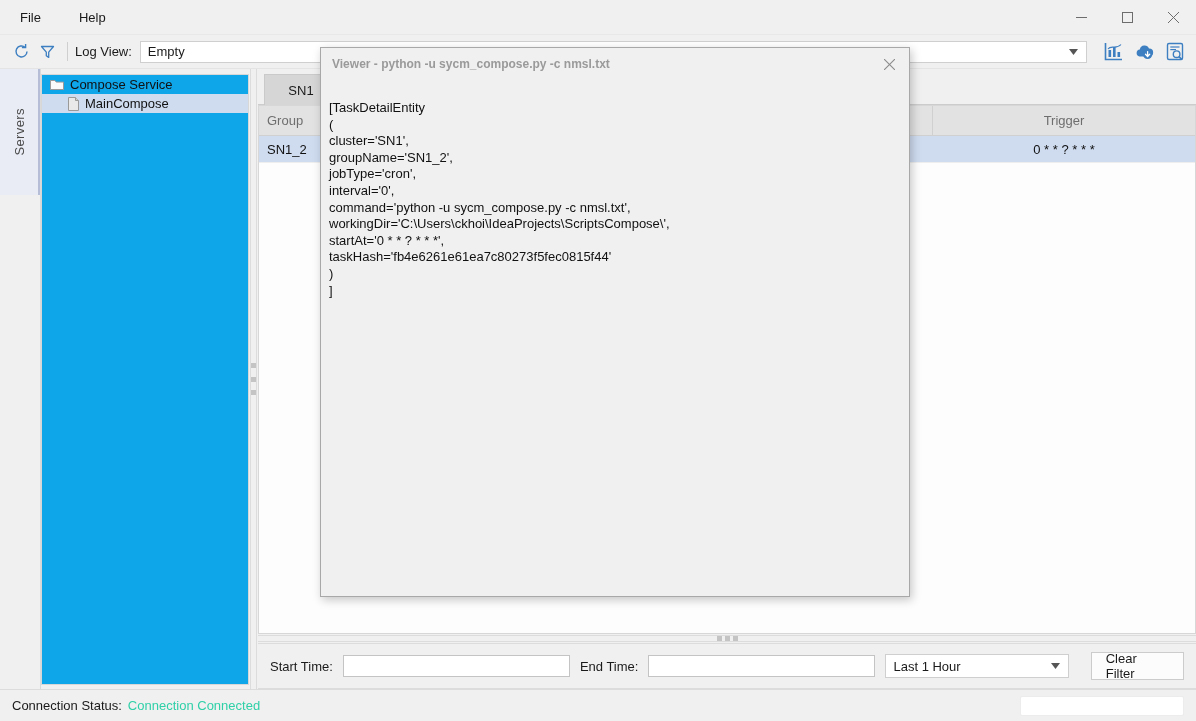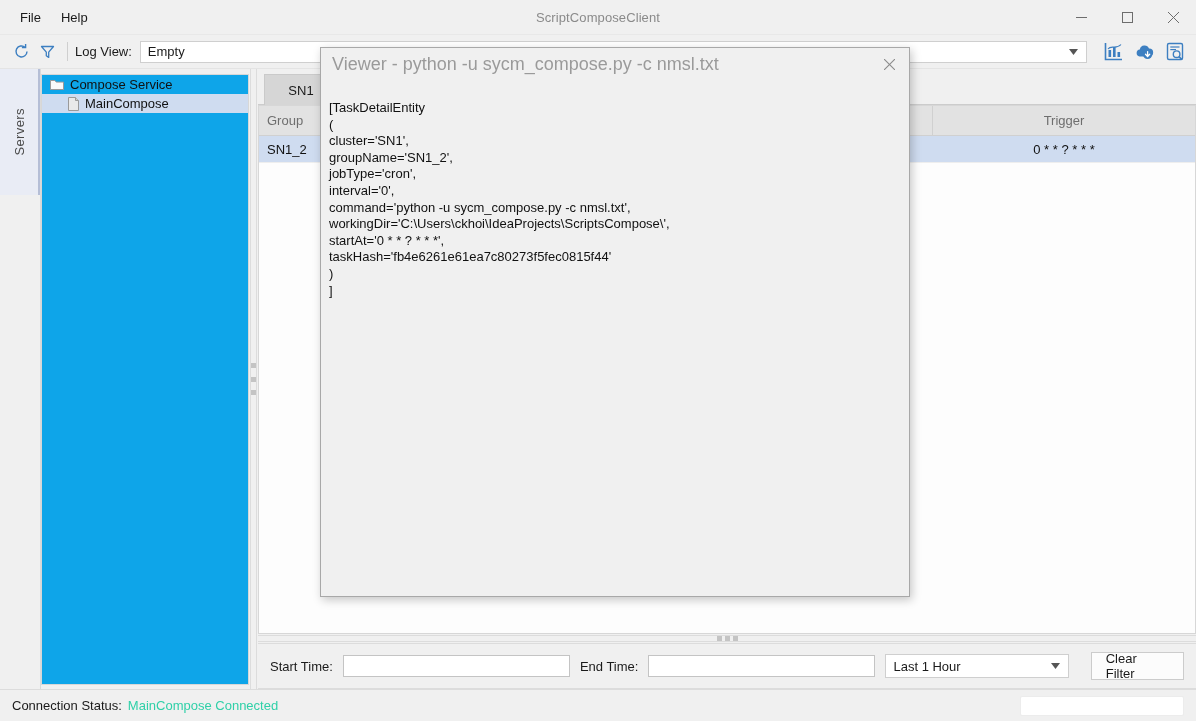--- a/index.html
+++ b/index.html
@@ -37,21 +37,21 @@
     width: 46px; height: 34px;
     display: flex; align-items: center; justify-content: center;
     color: #6d6d6d;
   }
   .winbtn svg { display: block; }
 
   
   .menubar {
     position: absolute; top: 0; left: 0;
     height: 34px; display: flex; align-items: center;
-    padding-left: 10px; z-index: 3;
+    padding-left: 10px; z-index: 3; gap: 18px;
   }
   .menuitem {
     font-size: 13px; color: #1a1a1a;
     padding: 4px 10px;
   }
 
   
   .toolbar {
     height: 33px; flex: 0 0 33px;
     background: #f0f0f0;
@@ -303,22 +303,23 @@
     background: #f0f0f0;
     border: 1px solid #a8a8a8;
     box-shadow: 2px 3px 9px rgba(0,0,0,.22);
     display: flex; flex-direction: column;
     z-index: 50;
   }
   .dlg-title {
     height: 32px; flex: 0 0 32px;
     display: flex; align-items: center;
     padding-left: 11px;
-    font-size: 18px; color: #9a9a9a;
-    position: relative;
+    font-size: 12px; color: #9a9a9a;
+    position: relative;
+    font-weight: bold;
   }
   .dlg-close {
     margin-left: auto;
     width: 40px; height: 32px;
     display: flex; align-items: center; justify-content: center;
     color: #8a8a8a;
   }
   .dlg-body {
     flex: 1 1 auto;
     background: #f0f0f0;
@@ -335,21 +336,20 @@
     color: #111;
     white-space: pre;
   }
 </style>
 </head>
 <body>
 
 <div class="app">
 
   <div class="titlebar">
-    <div class="title-text">ScriptComposeClient</div>
     <div class="menubar">
       <div class="menuitem">File</div>
       <div class="menuitem">Help</div>
     </div>
     <div class="winbtns">
       <div class="winbtn">
         <svg width="11" height="11" viewBox="0 0 11 11">
             <line x1="0" y1="5.5" x2="11" y2="5.5" stroke="currentColor" stroke-width="1"></line>
           </svg>
       </div>
@@ -499,21 +499,21 @@
         <div class="btn" style="margin-left:12px;">
           <span>Clear Filter</span>
         </div>
       </div>
 
     </div>
   </div>
 
   <div class="statusbar">
     <div class="st-label">Connection Status:</div>
-    <div class="st-value" style="color: rgb(47, 208, 168);">MainCompose Connected</div>
+    <div class="st-value" style="color: rgb(47, 208, 168);">Connection Connected</div>
     <div class="progress"></div>
   </div>
 
   <div class="dialog">
     <div class="dlg-title">
       <span>Viewer - python -u sycm_compose.py -c nmsl.txt</span>
       <div class="dlg-close">
         <svg width="11" height="11" viewBox="0 0 11 11">
             <line x1="0" y1="0" x2="11" y2="11" stroke="currentColor" stroke-width="1.1"></line>
             <line x1="11" y1="0" x2="0" y2="11" stroke="currentColor" stroke-width="1.1"></line>

